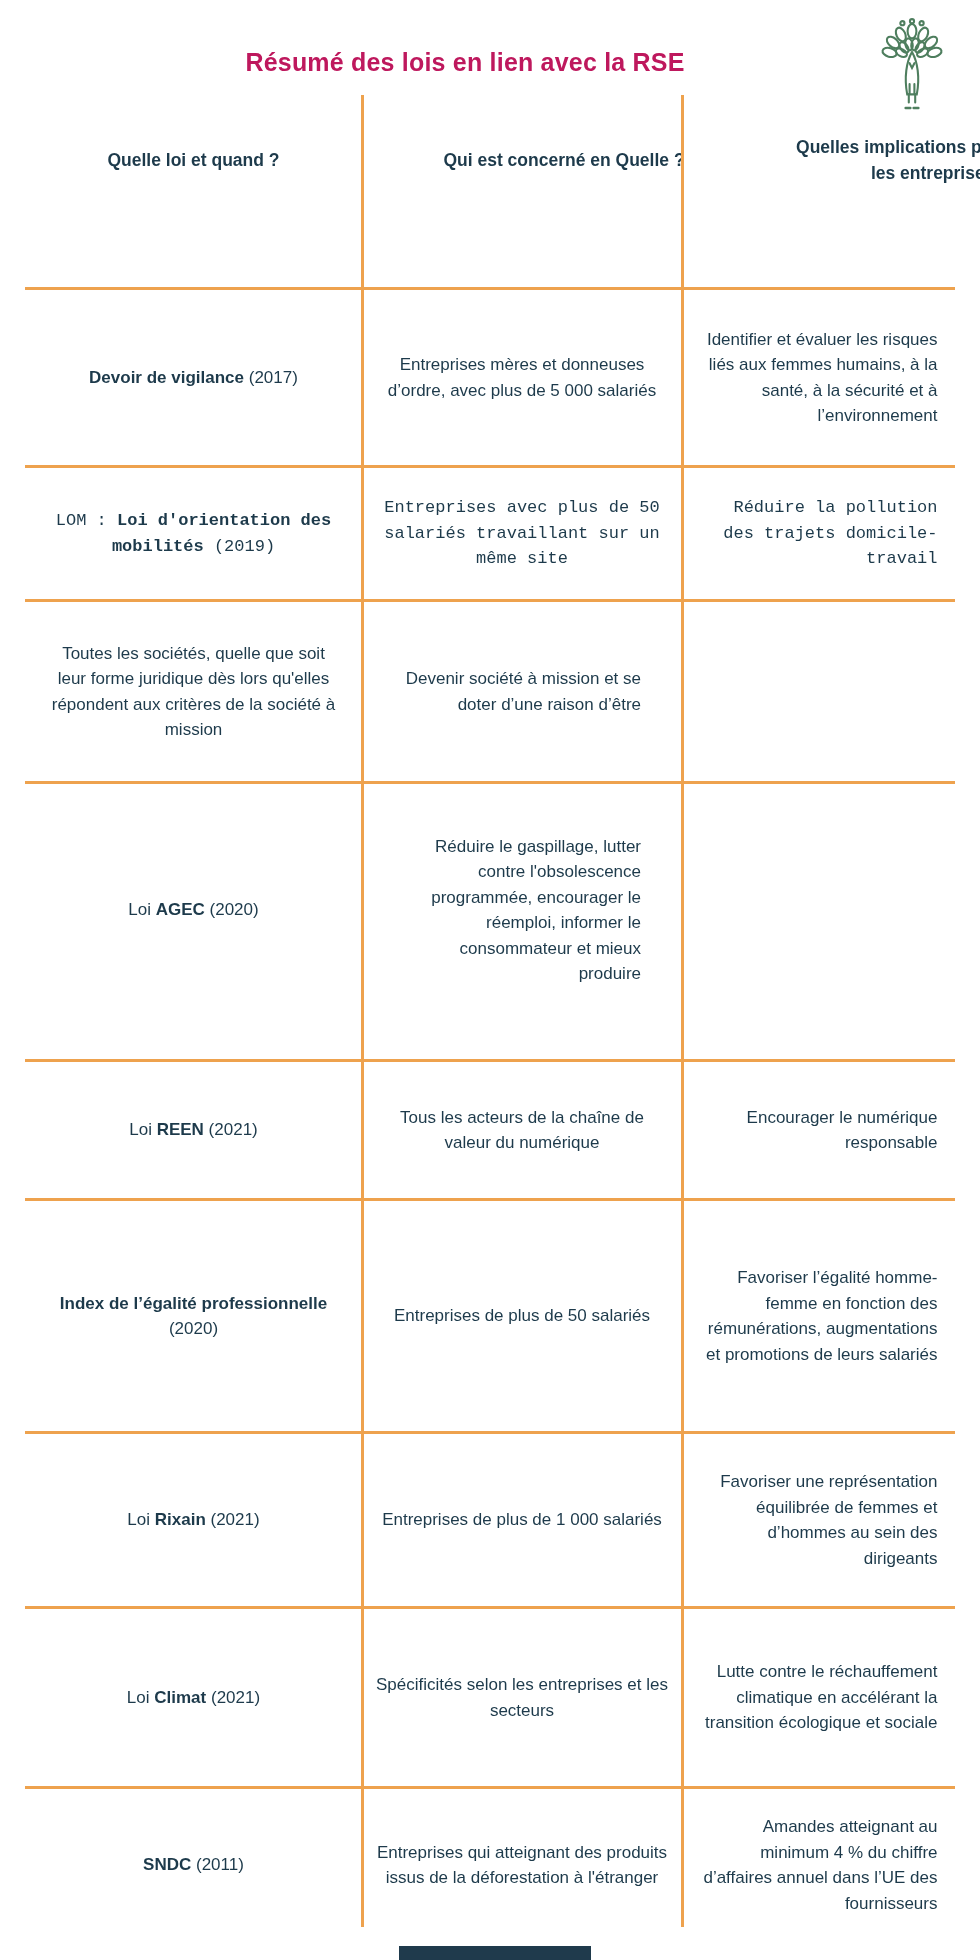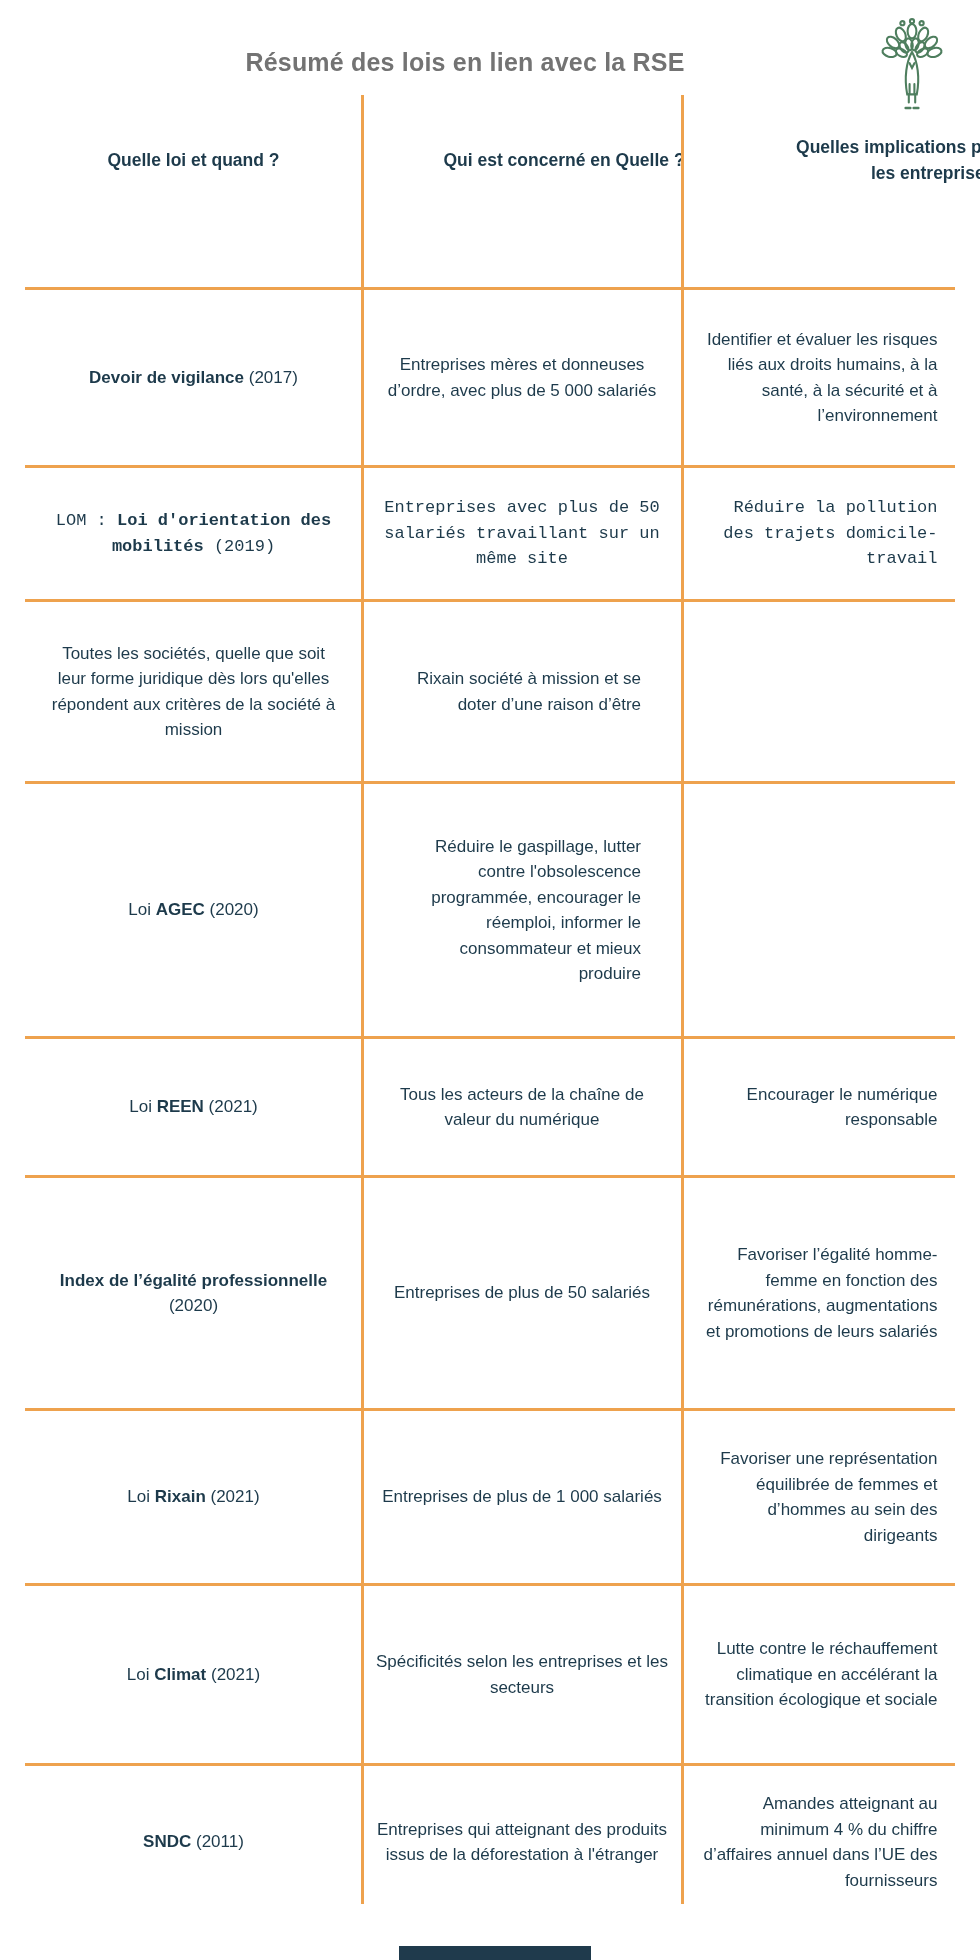--- a/index.html
+++ b/index.html
@@ -5,21 +5,21 @@
   html,body{margin:0;padding:0;background:#ffffff;}
   body{
     width:980px;height:1960px;position:relative;overflow:hidden;
     font-family:"Liberation Sans", sans-serif;
     color:#1d3a4b;
     -webkit-font-smoothing:antialiased;
   }
   .page-title{
     position:absolute;top:48px;left:25px;width:880px;
     text-align:center;font-size:25px;font-weight:700;letter-spacing:.2px;
-    color:#737373;margin:0;
+    color:#be185d;margin:0;
   }
   .logo{
     position:absolute;top:18px;right:28px;width:80px;height:100px;
   }
   .logo svg{width:100%;height:100%;}
   .table{
     position:absolute;top:95px;left:25px;width:930px;
   }
   .vline{
     position:absolute;top:0;bottom:14px;width:3px;background:#eea24e;z-index:2;
@@ -46,21 +46,21 @@
   .header-row .cell{
     font-weight:700;font-size:17.5px;
     padding-bottom:62px;
   }
   .header-row .cell.c3 .inner{max-width:215px;}
   
   #rows-container .row:nth-child(1){height:175px;}
   #rows-container .row:nth-child(2){height:131px;font-family:Liberation Mono, monospace;}
   #rows-container .row:nth-child(3){height:179px;}
   #rows-container .row:nth-child(4){height:252px;}
-  #rows-container .row:nth-child(5){height:136px;}
+  #rows-container .row:nth-child(5){height:136px;margin-top:23px;}
   #rows-container .row:nth-child(6){height:230px;}
   #rows-container .row:nth-child(7){height:172px;}
   #rows-container .row:nth-child(8){height:177px;}
   #rows-container .row:nth-child(9){height:152px;}
   .footer-bar{
     position:absolute;bottom:0;left:399px;width:192px;height:14px;
     background:#1f3a4c;
   }
 </style>
 </head>
@@ -143,42 +143,42 @@
 
   <div id="rows-container">
     <div class="row">
       <div class="cell c1">
         <span class="inner"><span class="law-prefix"></span><b class="law-bold">Devoir de vigilance</b><span class="law-suffix"> (2017)</span></span>
       </div>
       <div class="cell c2">
           <span class="inner who-text">Entreprises mères et donneuses d’ordre, avec plus de 5 000 salariés</span>
         </div>
       <div class="cell c3">
-          <span class="inner impl-text">Identifier et évaluer les risques liés aux droits humains, à la santé, à la sécurité et à l’environnement</span>
+          <span class="inner impl-text">Identifier et évaluer les risques liés aux femmes humains, à la santé, à la sécurité et à l’environnement</span>
         </div>
     </div>
 
     <div class="row">
       <div class="cell c1">
         <span class="inner"><span class="law-prefix">LOM : </span><b class="law-bold">Loi d'orientation des mobilités</b><span class="law-suffix"> (2019)</span></span>
       </div>
       <div class="cell c2">
           <span class="inner who-text">Entreprises avec plus de 50 salariés travaillant sur un même site</span>
         </div>
       <div class="cell c3">
           <span class="inner impl-text">Réduire la pollution des trajets domicile-travail</span>
         </div>
     </div>
 
     <div class="row">
       <div class="cell c2">
           <span class="inner who-text">Toutes les sociétés, quelle que soit leur forme juridique dès lors qu'elles répondent aux critères de la société à mission</span>
         </div>
       <div class="cell c3">
-          <span class="inner impl-text">Rixain société à mission et se doter d’une raison d’être</span>
+          <span class="inner impl-text">Devenir société à mission et se doter d’une raison d’être</span>
         </div>
     </div>
 
     <div class="row">
       <div class="cell c1">
         <span class="inner"><span class="law-prefix">Loi </span><b class="law-bold">AGEC</b><span class="law-suffix"> (2020)</span></span>
       </div>
       <div class="cell c3">
           <span class="inner impl-text">Réduire le gaspillage, lutter contre l'obsolescence programmée, encourager le réemploi, informer le consommateur et mieux produire</span>
         </div>

